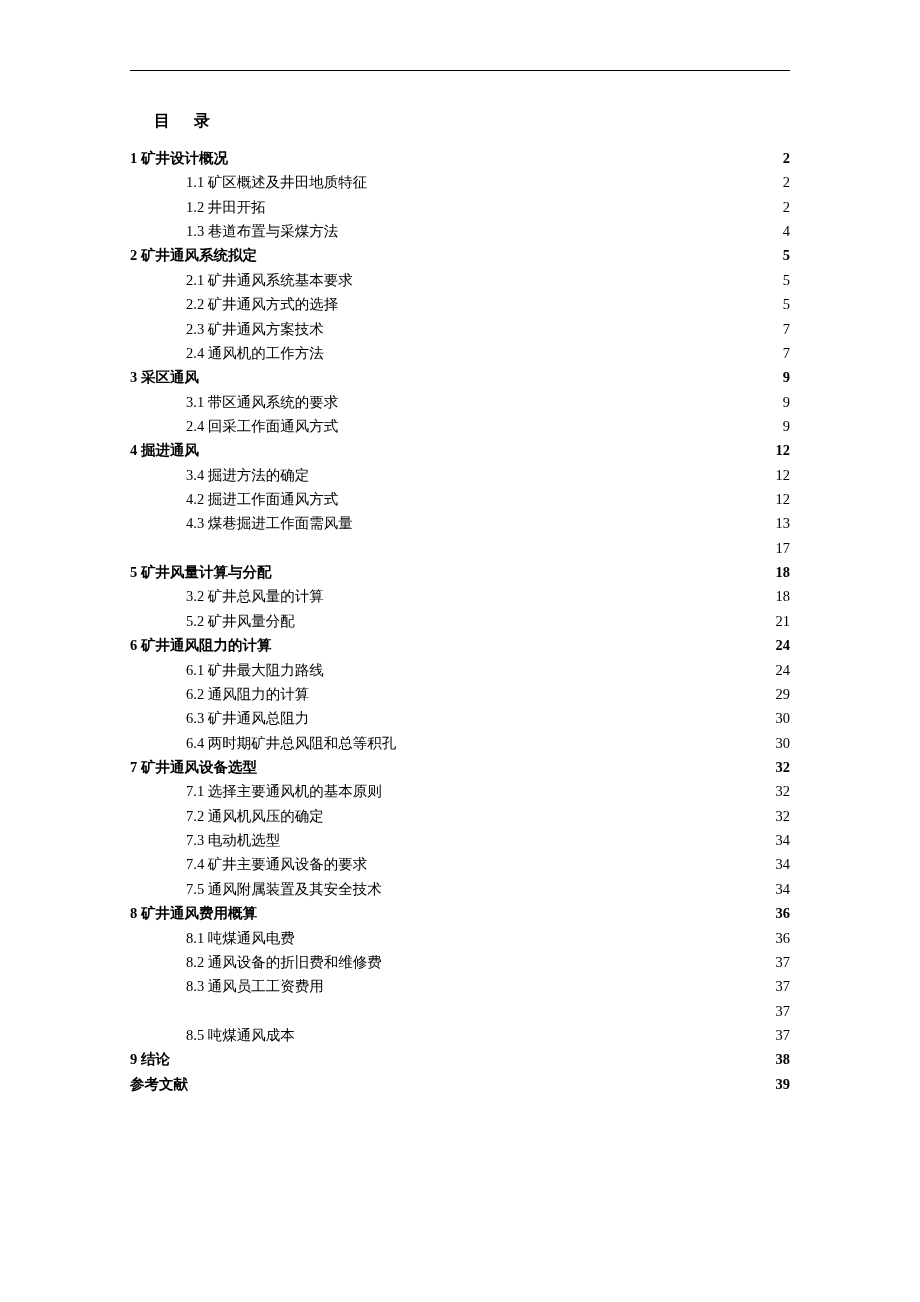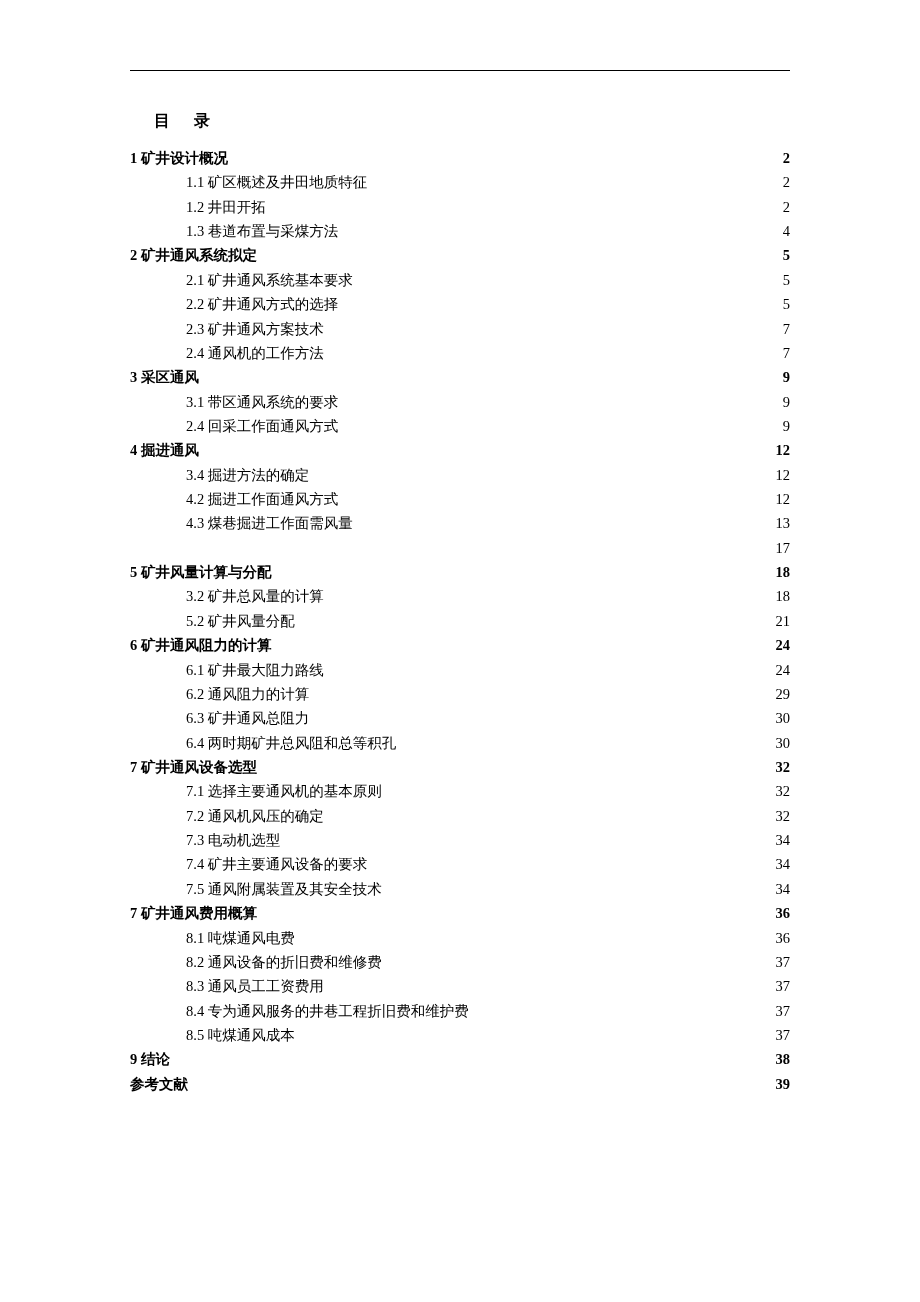--- a/index.html
+++ b/index.html
@@ -223,41 +223,40 @@
       <span class="toc-label">7.4 矿井主要通风设备的要求</span>
       <span class="toc-leader"></span>
       <span class="toc-page">34</span>
     </div>
     <div class="toc-entry level2">
       <span class="toc-label">7.5 通风附属装置及其安全技术</span>
       <span class="toc-leader"></span>
       <span class="toc-page">34</span>
     </div>
     <div class="toc-entry level1">
-      <span class="toc-label">7 矿井通风费用概算</span>
+      <span class="toc-label">8 矿井通风费用概算</span>
       <span class="toc-leader"></span>
       <span class="toc-page">36</span>
     </div>
     <div class="toc-entry level2">
       <span class="toc-label">8.1 吨煤通风电费</span>
       <span class="toc-leader"></span>
       <span class="toc-page">36</span>
     </div>
     <div class="toc-entry level2">
       <span class="toc-label">8.2 通风设备的折旧费和维修费</span>
       <span class="toc-leader"></span>
       <span class="toc-page">37</span>
     </div>
     <div class="toc-entry level2">
       <span class="toc-label">8.3 通风员工工资费用</span>
       <span class="toc-leader"></span>
       <span class="toc-page">37</span>
     </div>
     <div class="toc-entry level2">
-      <span class="toc-label">8.4 专为通风服务的井巷工程折旧费和维护费</span>
       <span class="toc-leader"></span>
       <span class="toc-page">37</span>
     </div>
     <div class="toc-entry level2">
       <span class="toc-label">8.5 吨煤通风成本</span>
       <span class="toc-leader"></span>
       <span class="toc-page">37</span>
     </div>
     <div class="toc-entry level1">
       <span class="toc-label">9 结论</span>

